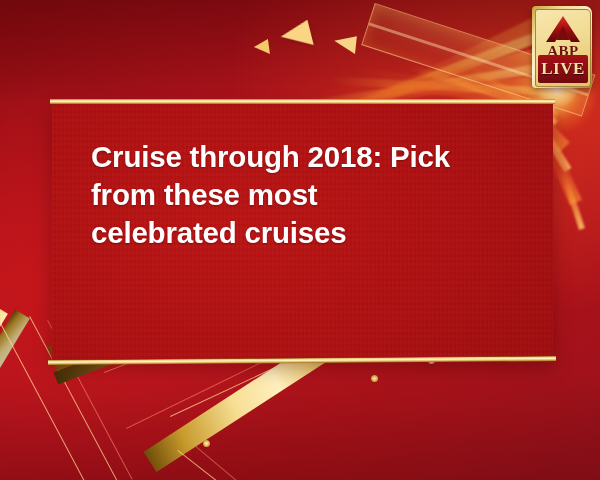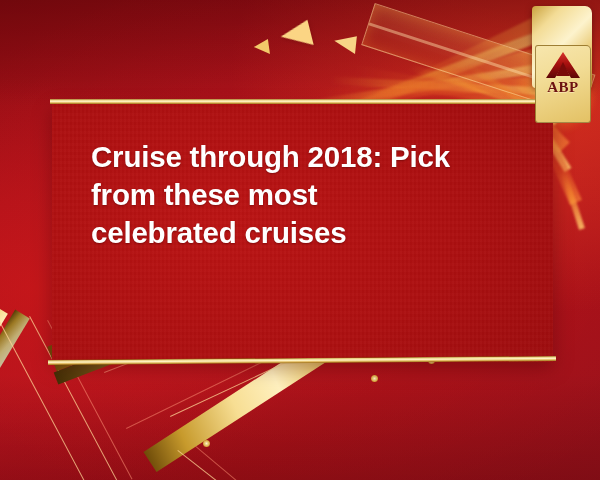--- a/index.html
+++ b/index.html
@@ -172,21 +172,20 @@
     box-sizing: border-box;
     box-shadow: 0 2px 6px rgba(60,0,0,0.5);
   }
   .logo-inner {
     position: relative;
     width: 100%; height: 100%;
     border: 1px solid rgba(120,88,20,0.65);
     border-radius: 3px 5px 3px 3px;
     background: linear-gradient(160deg, #f7e6ad 0%, #f2dc95 40%, #e3c164 100%);
     overflow: hidden;
-    margin-top: 36px;
   }
   .logo-arrow {
     position: absolute;
     left: 50%; top: 6px;
     transform: translateX(-50%);
     width: 34px; height: 28px;
   }
   .logo-abp {
     position: absolute;
     left: 0; right: 0; top: 33px;
@@ -293,16 +292,19 @@
           <linearGradient id="argrad" x1="0" y1="0" x2="0" y2="1">
             <stop offset="0" stop-color="#d6332b"></stop>
             <stop offset="45%" stop-color="#a8100f"></stop>
             <stop offset="100%" stop-color="#5d0706"></stop>
           </linearGradient>
         </defs>
         <path d="M17 0 L34 26 L25 26 L17 12 L9 26 L0 26 Z" fill="url(#argrad)"></path>
         <path d="M17 10 L24 24 L10 24 Z" fill="#7a0a09"></path>
       </svg>
       <div class="logo-abp">ABP</div>
+      <div class="logo-live">
+        <span>LIVE</span>
+      </div>
     </div>
   </div>
 
 </div>
 
 </body></html>

